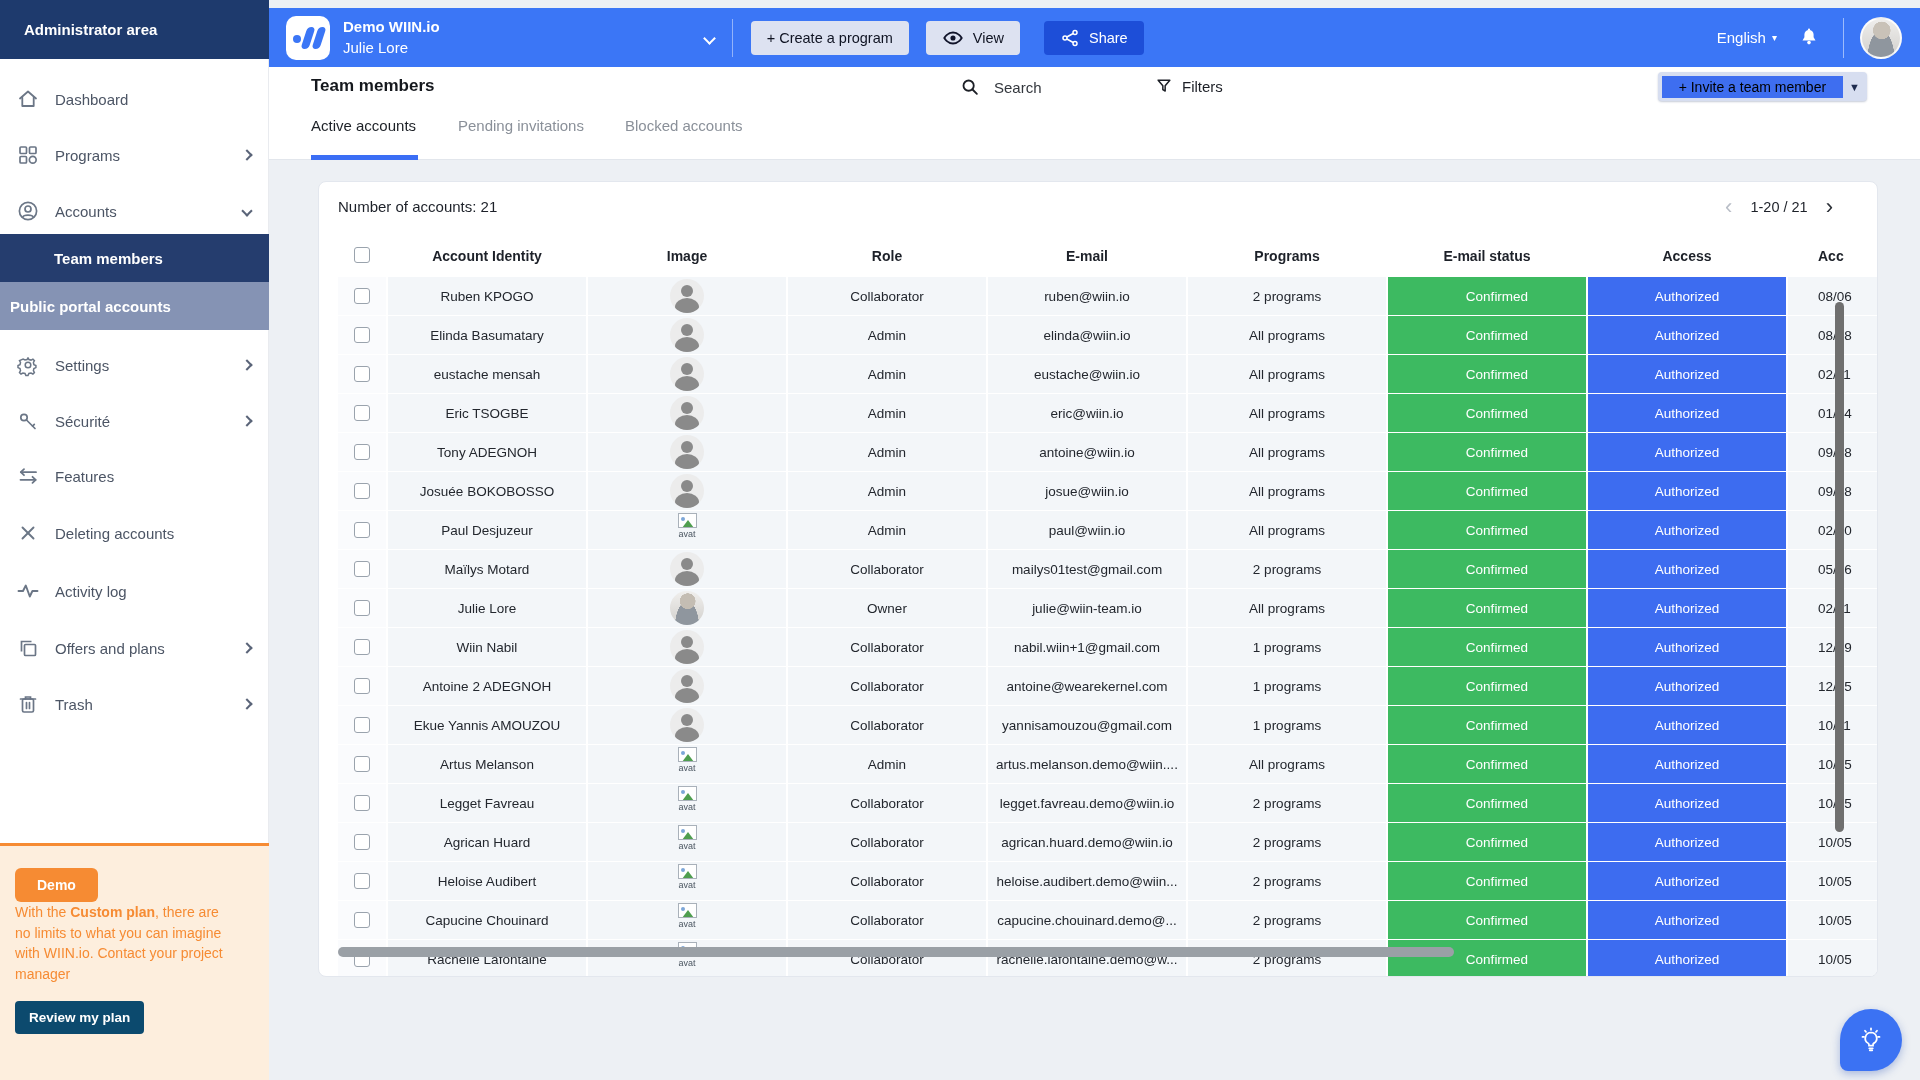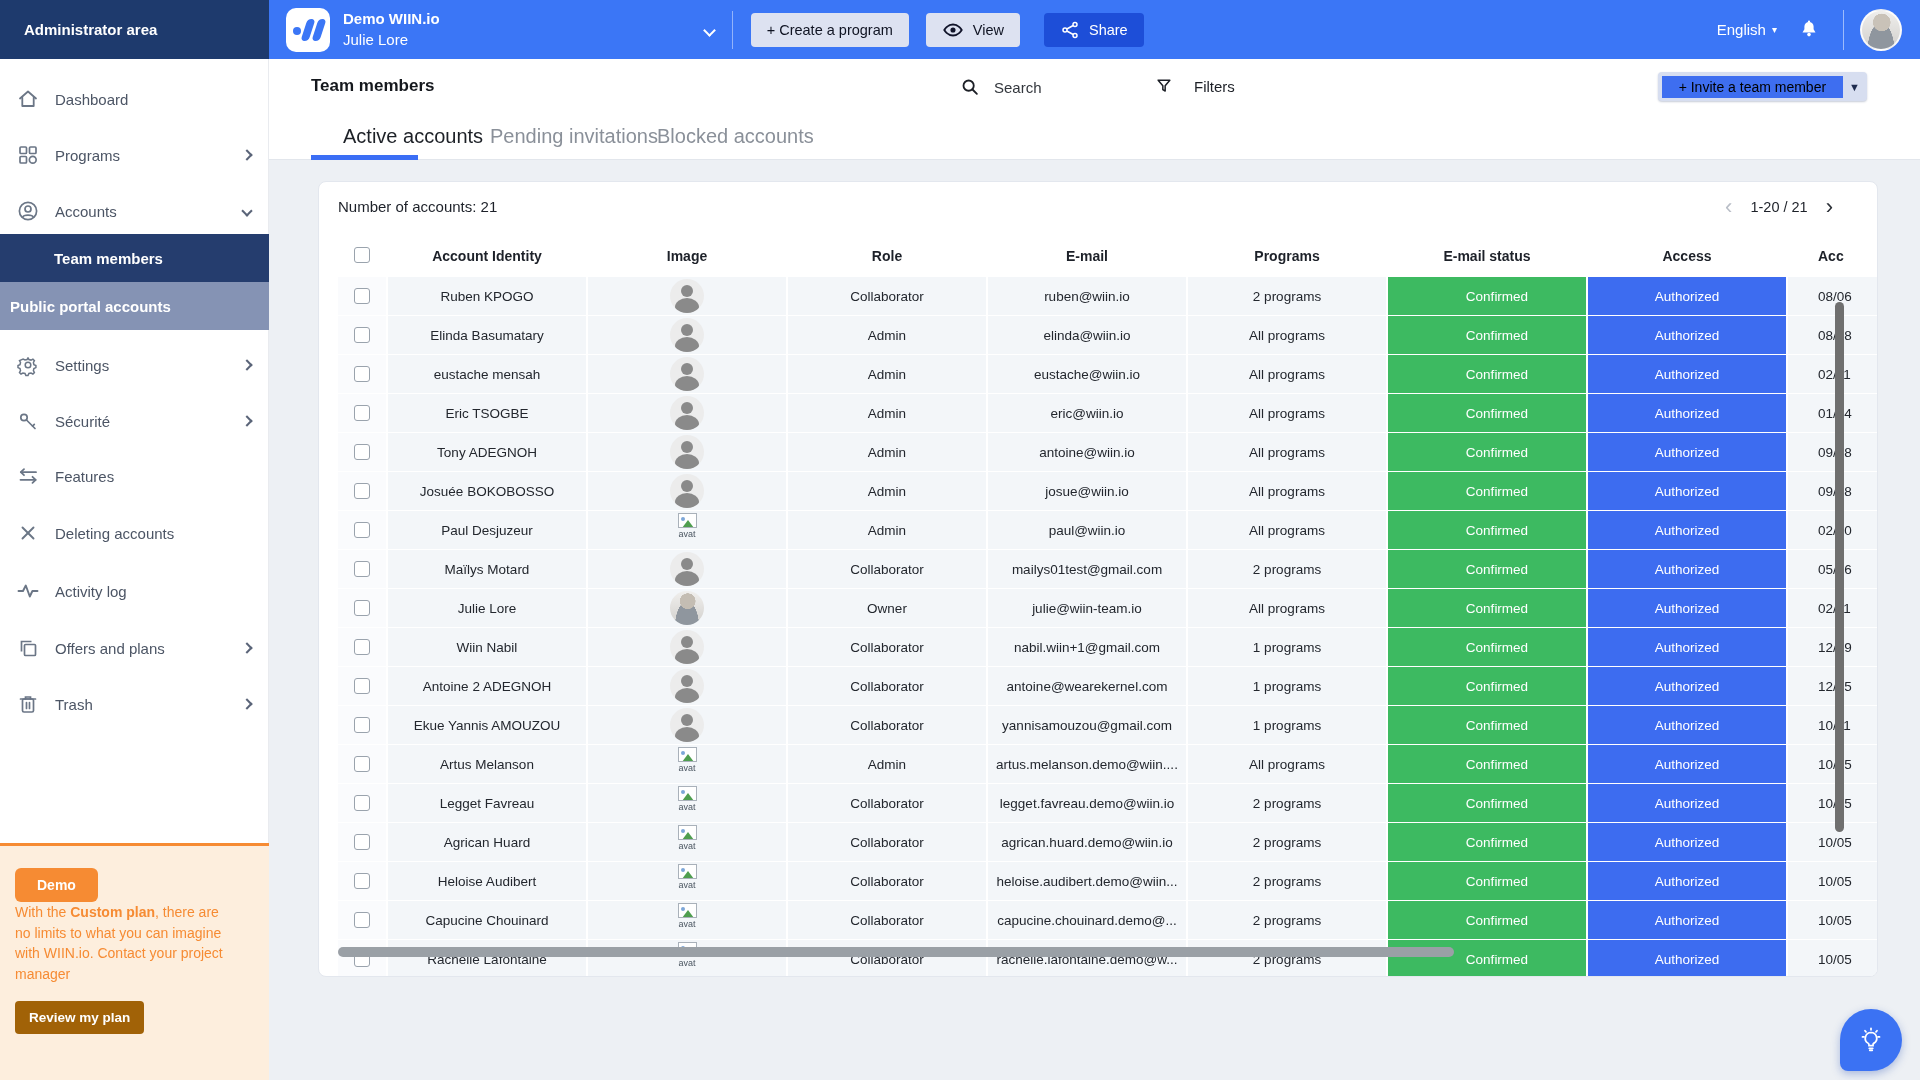--- a/index.html
+++ b/index.html
@@ -15,24 +15,24 @@
   .chev.down { transform:rotate(45deg); }
   .sb-sub { position:absolute; left:0; width:269px; height:48px; display:flex; align-items:center; padding-left:54px; font-size:15px; cursor:pointer; }
   .sb-sub.active { background:#253d6e; color:#fff; font-weight:bold; }
   .sb-sub.hover { background:#8593b4; color:#fff; font-weight:bold;padding-left:10px; }
   svg { display:block; }
 
   
   #demo-box { position:absolute; left:0; top:843px; width:269px; height:237px; background:#fdeedd; border-top:3px solid #f68b33; padding:22px 18px 0 15px; }
   .demo-badge { display:inline-block; background:#f68b33; color:#fff; font-weight:bold; font-size:14px; padding:9px 22px; border-radius:6px; }
   #demo-text { color:#f68b33; font-size:14px; line-height:1.48; width:215px; }
-  #review-btn { display:inline-block; margin-top:16px; background:#a16207; color:#fff; font-weight:bold; font-size:13.5px; padding:9px 14px; border-radius:4px; border:none; cursor:pointer; }
-
-  
-  #topbar { position:absolute; left:269px; top:0; right:0; height:59px; background:#3b76f6; display:flex; align-items:center; z-index:6; }
+  #review-btn { display:inline-block; margin-top:16px; background:#0c4a6e; color:#fff; font-weight:bold; font-size:13.5px; padding:9px 14px; border-radius:4px; border:none; cursor:pointer; }
+
+  
+  #topbar { position:absolute; left:269px; top:8px; right:0; height:59px; background:#3b76f6; display:flex; align-items:center; z-index:6; }
   #logo { width:44px; height:44px; background:#fff; border-radius:10px; position:relative; margin-left:17px; flex:0 0 44px; }
   .logo-dot { position:absolute; left:7px; top:19px; width:8px; height:8px; border-radius:50%; background:#3b76f6; }
   .logo-bar { position:absolute; top:11px; width:8px; height:22px; border-radius:4px; background:#3b76f6; transform:skewX(-18deg); }
   .b1 { left:18px; } .b2 { left:29px; }
   #ws-text { margin-left:13px; color:#fff; line-height:1.35; }
   #ws-title { font-weight:bold; font-size:15px; }
   #ws-user { font-size:15px; }
   #ws-chevron { margin-left:265px; color:#fff; }
   #ws-chevron .chev { border-color:#fff; width:9px; height:9px; }
   .tb-divider { width:1px; height:38px; background:rgba(255,255,255,.45); margin:0 18px; }
@@ -48,25 +48,25 @@
   .photo { background:
     radial-gradient(circle at 52% 30%, #c9c2b8 0 26%, rgba(0,0,0,0) 27%),
     radial-gradient(ellipse at 50% 108%, #8f969e 0 50%, rgba(0,0,0,0) 51%),
     radial-gradient(circle at 60% 92%, #3a6df0 0 16%, rgba(0,0,0,0) 17%),
     linear-gradient(180deg,#efeeec,#d2d0cd); }
 
   
   #page-header { position:absolute; left:269px; top:59px; right:0; height:101px; background:#fff; border-bottom:1px solid #e2e6ec; }
   #page-title { position:absolute; left:42px; top:17px; font-size:17px; font-weight:bold; color:#15181d; }
   #search { position:absolute; left:690px; top:17px; display:flex; align-items:center; gap:13px; font-size:15px; color:#33373d; cursor:pointer; }
-  #filters { position:absolute; left:885px; top:17px; display:flex; align-items:center; gap:20px; font-size:15px; color:#1c1f26; cursor:pointer; }
+  #filters { position:absolute; left:885px; top:17px; display:flex; align-items:center; gap:8px; font-size:15px; color:#1c1f26; cursor:pointer; }
   #invite-btn { position:absolute; right:53px; top:13px; height:29px; background:#d7def0; border:none; border-radius:4px; display:flex; align-items:center; padding:0 7px 0 4px; gap:6px; cursor:pointer; box-shadow:0 1px 2px rgba(30,50,100,.25); }
   #invite-btn .hl { background:#3e6ef0; color:#000000; font-size:14px; font-weight:500; padding:3px 17px; }
   #invite-btn .caret { color:#1d2b4e; font-size:11px; }
-  .tab { position:absolute; top:66px; font-size:20px; color:#8a9099; cursor:pointer;margin-left:32px; }
+  .tab { position:absolute; top:58px; font-size:15px; color:#8a9099; cursor:pointer; }
   .tab.active { color:#1d2127; }
   #tab-underline { position:absolute; left:42px; top:96px; width:107px; height:5px; background:#3b6ef5; }
 
   
   #content { position:absolute; left:269px; top:160px; right:0; bottom:0; background:#edf0f4;border-radius:15px; }
   #card { position:absolute; left:49px; top:21px; width:1560px; height:796px; background:#fff; border:1px solid #e3e7ee; border-radius:8px; overflow:hidden; }
   #count { position:absolute; left:19px; top:16px; font-size:15px; color:#1d2129; }
   #pager { position:absolute; right:44px; top:14px; display:flex; align-items:center; gap:18px; font-size:14.5px; color:#1d2129; }
   #pg-prev { color:#b9bec7; font-size:22px; line-height:1; cursor:pointer; }
   #pg-next { color:#2b2f36; font-size:22px; line-height:1; cursor:pointer; }

